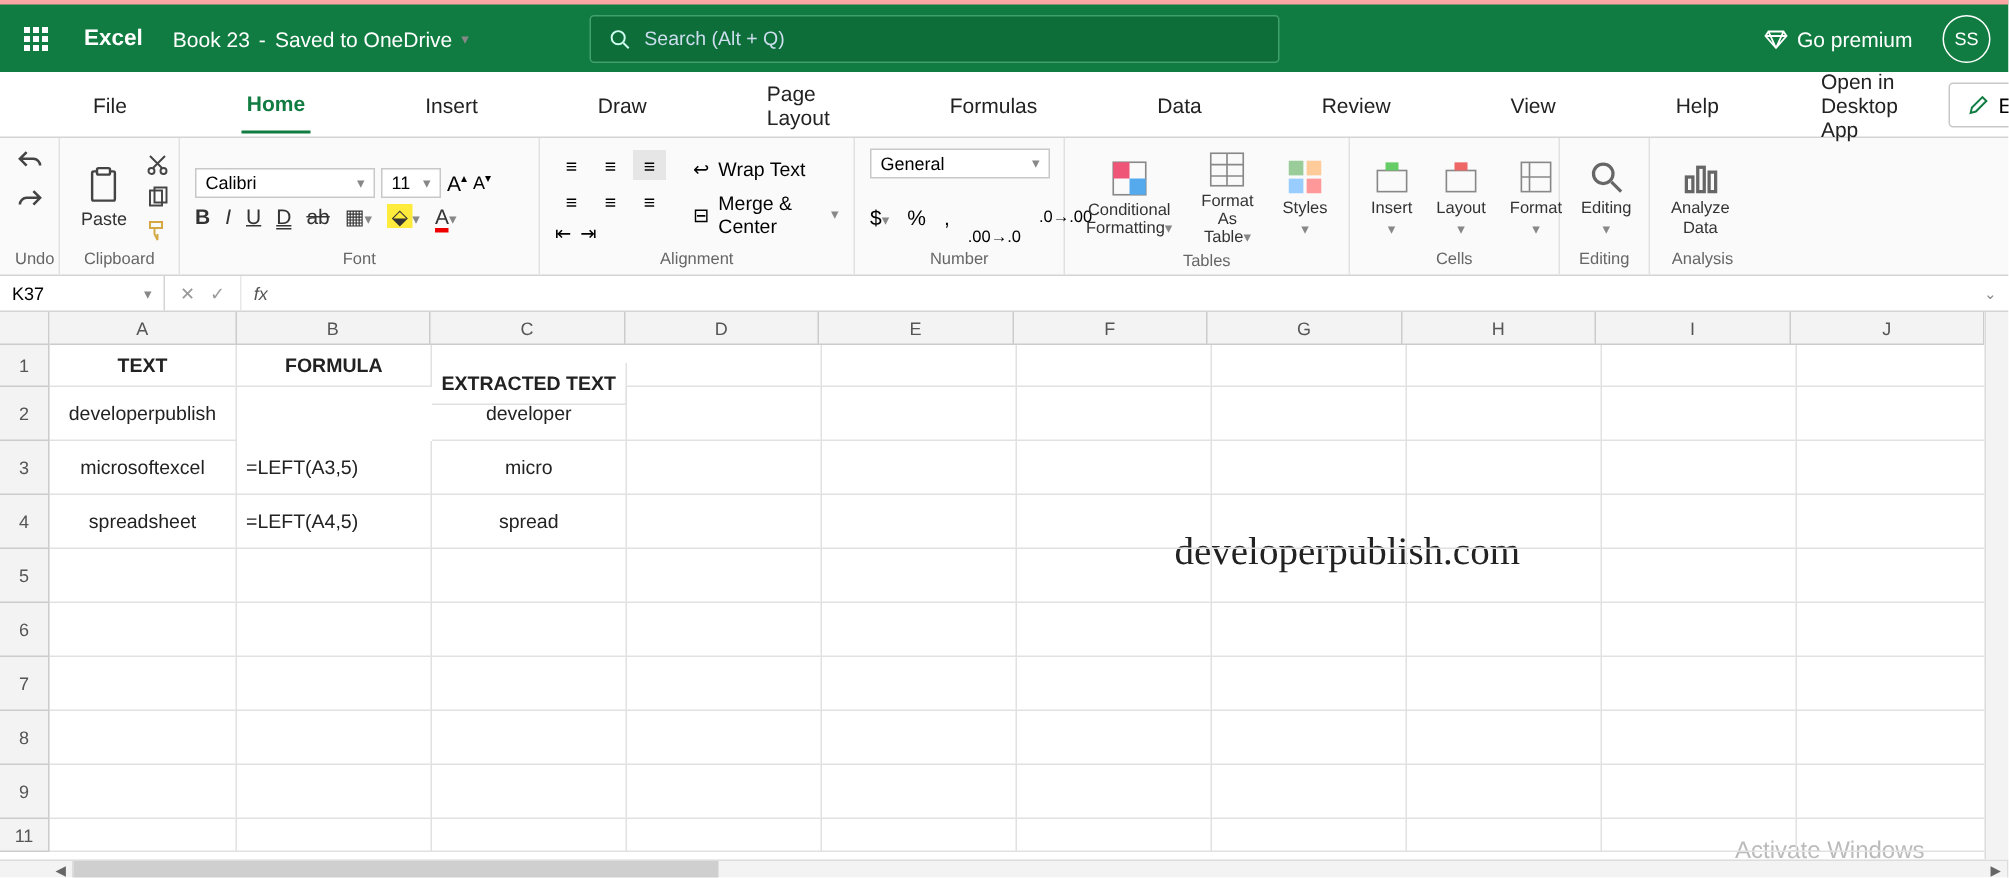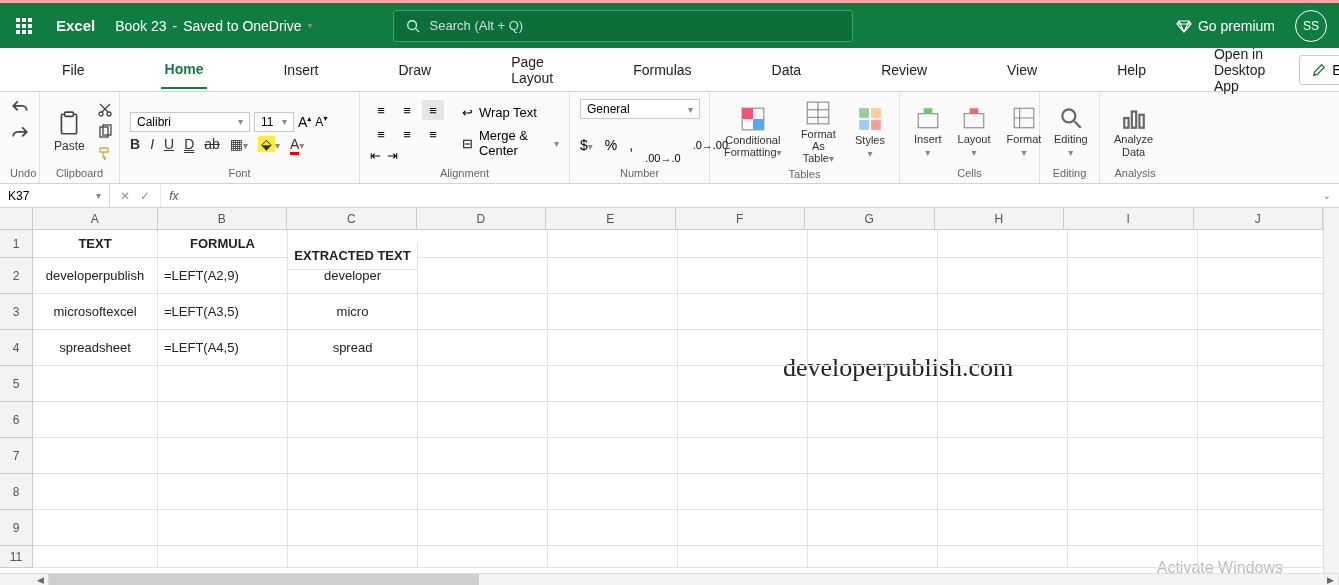--- a/index.html
+++ b/index.html
@@ -398,21 +398,20 @@
         <div class="cell header" style="left: 125px; top: 0px; width: 130px; height: 28px;">FORMULA</div>
         <div class="cell header" style="left: 255px; top: 12px; width: 130px; height: 28px;">EXTRACTED TEXT</div>
         <div class="cell" style="left: 385px; top: 0px; width: 130px; height: 28px;"></div>
         <div class="cell" style="left: 515px; top: 0px; width: 130px; height: 28px;"></div>
         <div class="cell" style="left: 645px; top: 0px; width: 130px; height: 28px;"></div>
         <div class="cell" style="left: 775px; top: 0px; width: 130px; height: 28px;"></div>
         <div class="cell" style="left: 905px; top: 0px; width: 130px; height: 28px;"></div>
         <div class="cell" style="left: 1035px; top: 0px; width: 130px; height: 28px;"></div>
         <div class="cell" style="left: 1165px; top: 0px; width: 130px; height: 28px;"></div>
         <div class="cell center" style="left: 0px; top: 28px; width: 125px; height: 36px;">developerpublish</div>
-        <div class="cell" style="left: 125px; top: 28px; width: 130px; height: 36px;">=LEFT(A2,9)</div>
         <div class="cell center" style="left: 255px; top: 28px; width: 130px; height: 36px;">developer</div>
         <div class="cell" style="left: 385px; top: 28px; width: 130px; height: 36px;"></div>
         <div class="cell" style="left: 515px; top: 28px; width: 130px; height: 36px;"></div>
         <div class="cell" style="left: 645px; top: 28px; width: 130px; height: 36px;"></div>
         <div class="cell" style="left: 775px; top: 28px; width: 130px; height: 36px;"></div>
         <div class="cell" style="left: 905px; top: 28px; width: 130px; height: 36px;"></div>
         <div class="cell" style="left: 1035px; top: 28px; width: 130px; height: 36px;"></div>
         <div class="cell" style="left: 1165px; top: 28px; width: 130px; height: 36px;"></div>
         <div class="cell center" style="left: 0px; top: 64px; width: 125px; height: 36px;">microsoftexcel</div>
         <div class="cell" style="left: 125px; top: 64px; width: 130px; height: 36px;">=LEFT(A3,5)</div>

